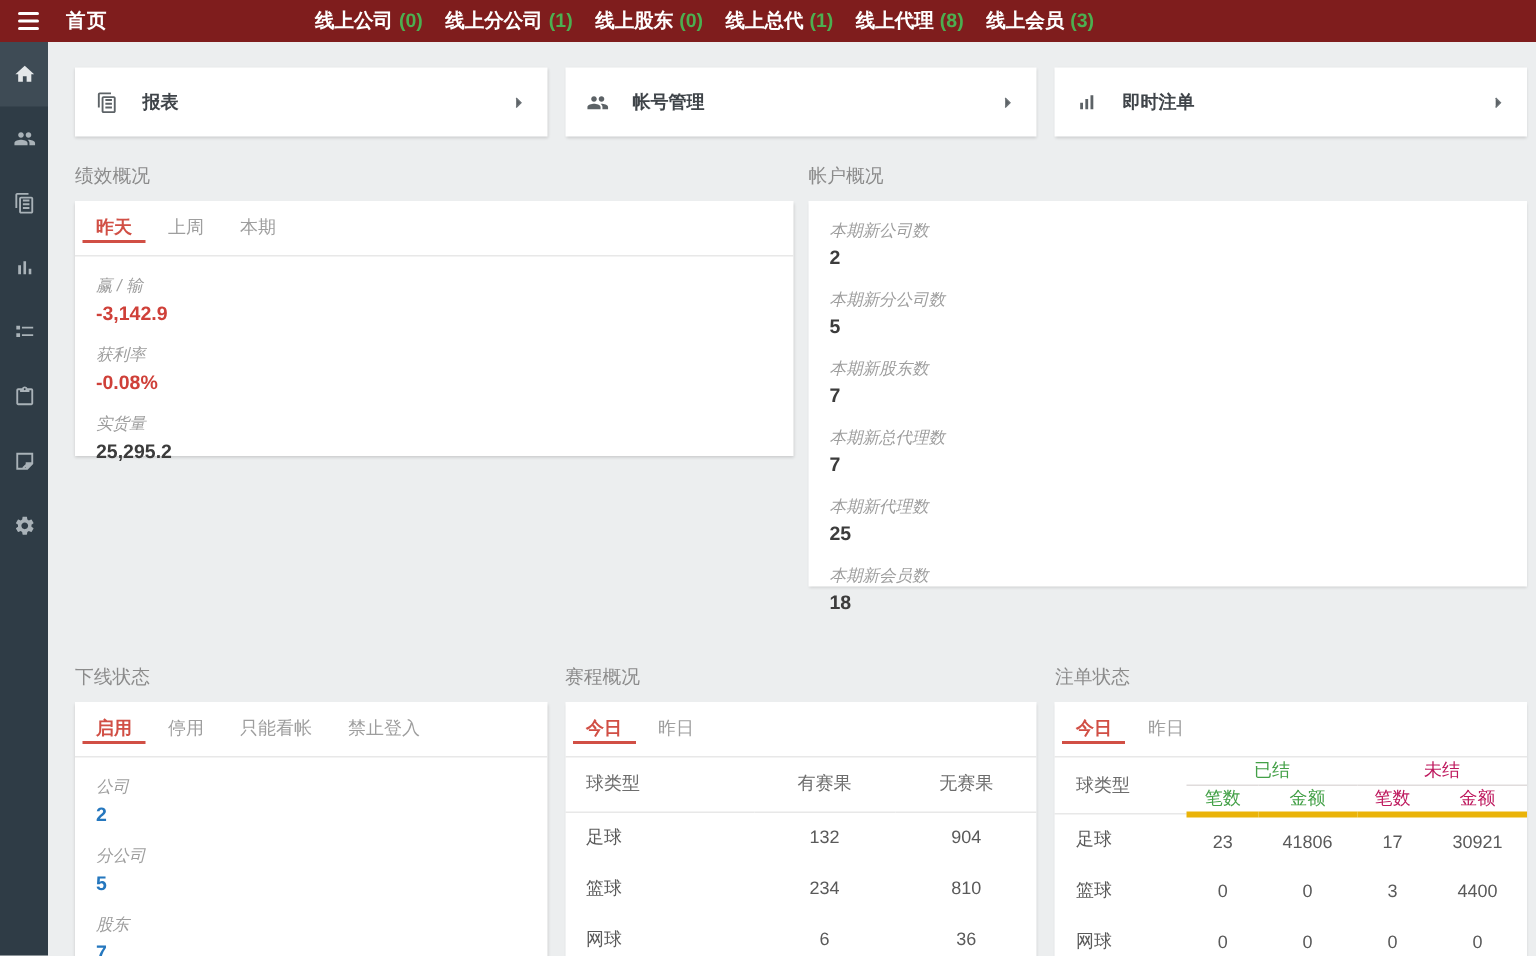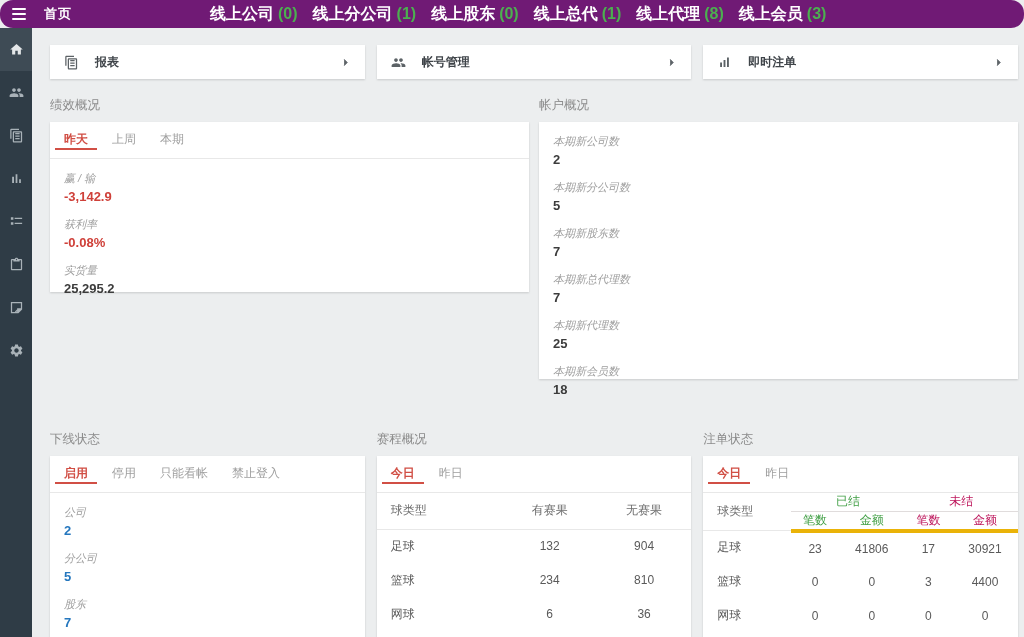--- a/index.html
+++ b/index.html
@@ -1,44 +1,44 @@
 <!DOCTYPE html>
 <html><head>
 <meta charset="utf-8">
 <style>
   * { margin:0; padding:0; box-sizing:border-box; }
   html,body { width:1024px; height:637px; overflow:hidden;
     font-family:"Liberation Sans","DejaVu Sans",sans-serif; background:#eceeef; }
 
   
   .app-header { position:absolute; left:0; top:0; width:1024px; height:28px;
-    background:#701a75; display:flex; align-items:center; z-index:10;border-radius:13px; }
+    background:#7f1d1d; display:flex; align-items:center; z-index:10; }
   .hamburger { width:20px; height:16px; margin-left:9px; display:flex; flex-direction:column;
     justify-content:space-between; cursor:pointer; padding:2px 3px; }
   .hamburger span { display:block; height:2px; background:#fff; border-radius:1px; }
   .page-title { color:#fff; font-size:13px; font-weight:bold; margin-left:15px; letter-spacing:1px; }
   .header-stats { position:absolute; left:210px; top:0; height:28px; display:flex;
     align-items:center; gap:15px; }
-  .stat-item { font-size:16px; font-weight:bold; white-space:nowrap; }
+  .stat-item { font-size:13px; font-weight:bold; white-space:nowrap; }
   .stat-item .lbl { color:#ffffff; }
   .stat-item .val { color:#4caf50; margin-left:4px; }
 
   
   .sidebar { position:absolute; left:0; top:28px; bottom:0; width:32px; background:#2f3c46; z-index:9; }
   .side-item { width:32px; height:43px; display:flex; align-items:center; justify-content:center;
     cursor:pointer; }
   .side-item svg { width:15px; height:15px; fill:#a9b2b8; }
   .side-item.active { background:#3e4b55; }
   .side-item.active svg { fill:#e4e7e9; }
 
   
   .main { position:absolute; left:32px; top:28px; right:0; bottom:0; padding:17px 6px 0 18px; }
 
   .shortcut-row { display:flex; gap:12px; }
-  .shortcut-card { flex:1; height:34px; background:#fff; box-shadow:0 1px 2px rgba(0,0,0,.15);
+  .shortcut-card { flex:1; height:46px; background:#fff; box-shadow:0 1px 2px rgba(0,0,0,.15);
     display:flex; align-items:center; padding:0 14px; cursor:pointer; }
   .shortcut-card svg { width:15px; height:15px; fill:#5c6266; }
   .shortcut-card .sc-label { font-size:12px; font-weight:bold; color:#3f4449; margin-left:16px; }
   .shortcut-card .chev { margin-left:auto; width:11px; height:11px; stroke:#6f7npx; }
   .chev { stroke:#6d7378; fill:none; stroke-width:2; }
 
   .section-title { font-size:12.5px; color:#8b8b8b; margin:18px 0 8px 0; }
 
   .mid-grid { display:grid; grid-template-columns:1fr 1fr; gap:10px; align-items:start; }
   .bottom-grid { display:grid; grid-template-columns:1fr 1fr 1fr; gap:12px; align-items:start;

